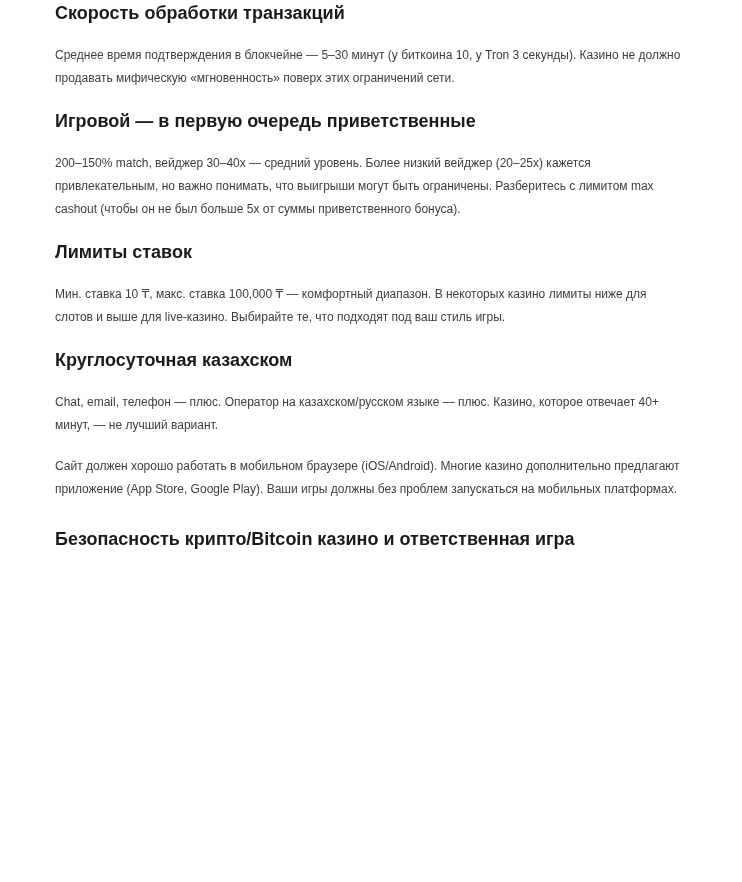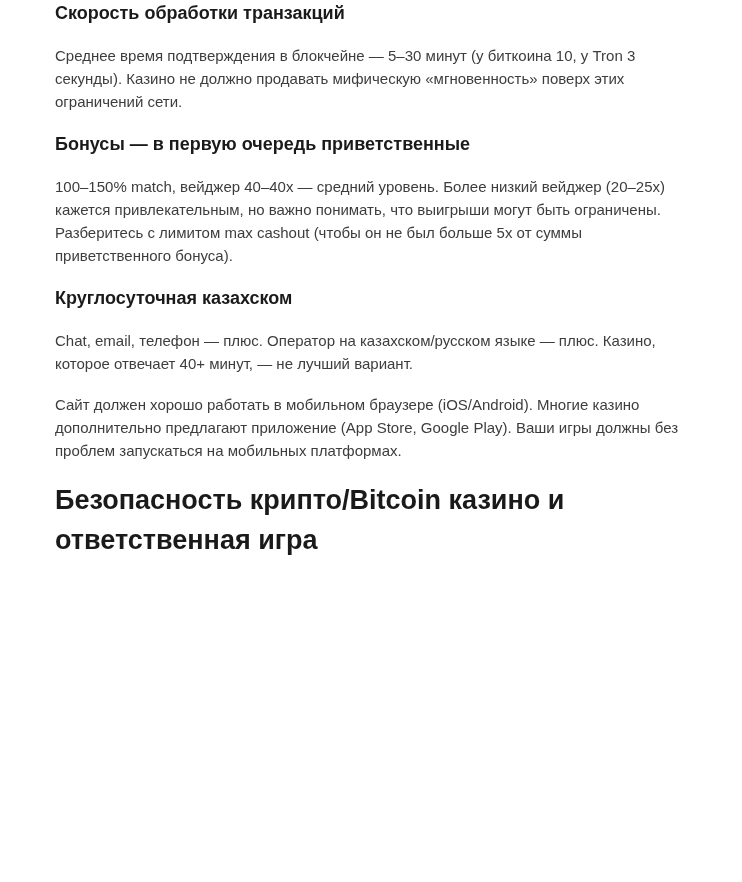--- a/index.html
+++ b/index.html
@@ -23,49 +23,53 @@
     font-size:18px;
     line-height:26px;
     font-weight:bold;
     color:var(--heading-color);
     margin:18px 0;
   }
   #sections > section:first-child > .section-heading{
     margin-top:0;
   }
   .section-paragraph{
-    font-size:15px;
+    font-size:12px;
     line-height:23px;
     color:var(--text-color);
     margin:18px 0;
   }
   .closing-heading{
-    font-size:27px;
+    font-size:18px;
     line-height:40px;
     font-weight:bold;
     color:var(--heading-color);
     margin:18px 0 0 0;
   }
 </style>
 </head>
 <body>
 
 <div class="content">
   <div id="sections">
   <section class="section">
     <h3 class="section-heading">Скорость обработки транзакций</h3>
     <p class="section-paragraph">Среднее время подтверждения в блокчейне — 5–30 минут (у биткоина 10, у Tron 3 секунды). Казино не должно продавать мифическую «мгновенность» поверх этих ограничений сети.</p>
   </section>
 
 
   <section class="section">
-    <h3 class="section-heading">Бонусы — в первую очередь приветственные</h3>
-    <p class="section-paragraph">100–150% match, вейджер 40–40x — средний уровень. Более низкий вейджер (20–25x) кажется привлекательным, но важно понимать, что выигрыши могут быть ограничены. Разберитесь с лимитом max cashout (чтобы он не был больше 5x от суммы приветственного бонуса).</p>
+    <h3 class="section-heading">Игровой — в первую очередь приветственные</h3>
+    <p class="section-paragraph">200–150% match, вейджер 30–40x — средний уровень. Более низкий вейджер (20–25x) кажется привлекательным, но важно понимать, что выигрыши могут быть ограничены. Разберитесь с лимитом max cashout (чтобы он не был больше 5x от суммы приветственного бонуса).</p>
   </section>
 
+  <section class="section">
+    <h3 class="section-heading">Лимиты ставок</h3>
+    <p class="section-paragraph">Мин. ставка 10 ₸, макс. ставка 100,000 ₸ — комфортный диапазон. В некоторых казино лимиты ниже для слотов и выше для live-казино. Выбирайте те, что подходят под ваш стиль игры.</p>
+  </section>
 
   <section class="section">
     <h3 class="section-heading">Круглосуточная казахском</h3>
     <p class="section-paragraph">Chat, email, телефон — плюс. Оператор на казахском/русском языке — плюс. Казино, которое отвечает 40+ минут, — не лучший вариант.</p>
   </section>
 
   <section class="section">
     <p class="section-paragraph">Сайт должен хорошо работать в мобильном браузере (iOS/Android). Многие казино дополнительно предлагают приложение (App Store, Google Play). Ваши игры должны без проблем запускаться на мобильных платформах.</p>
   </section>
 </div>

